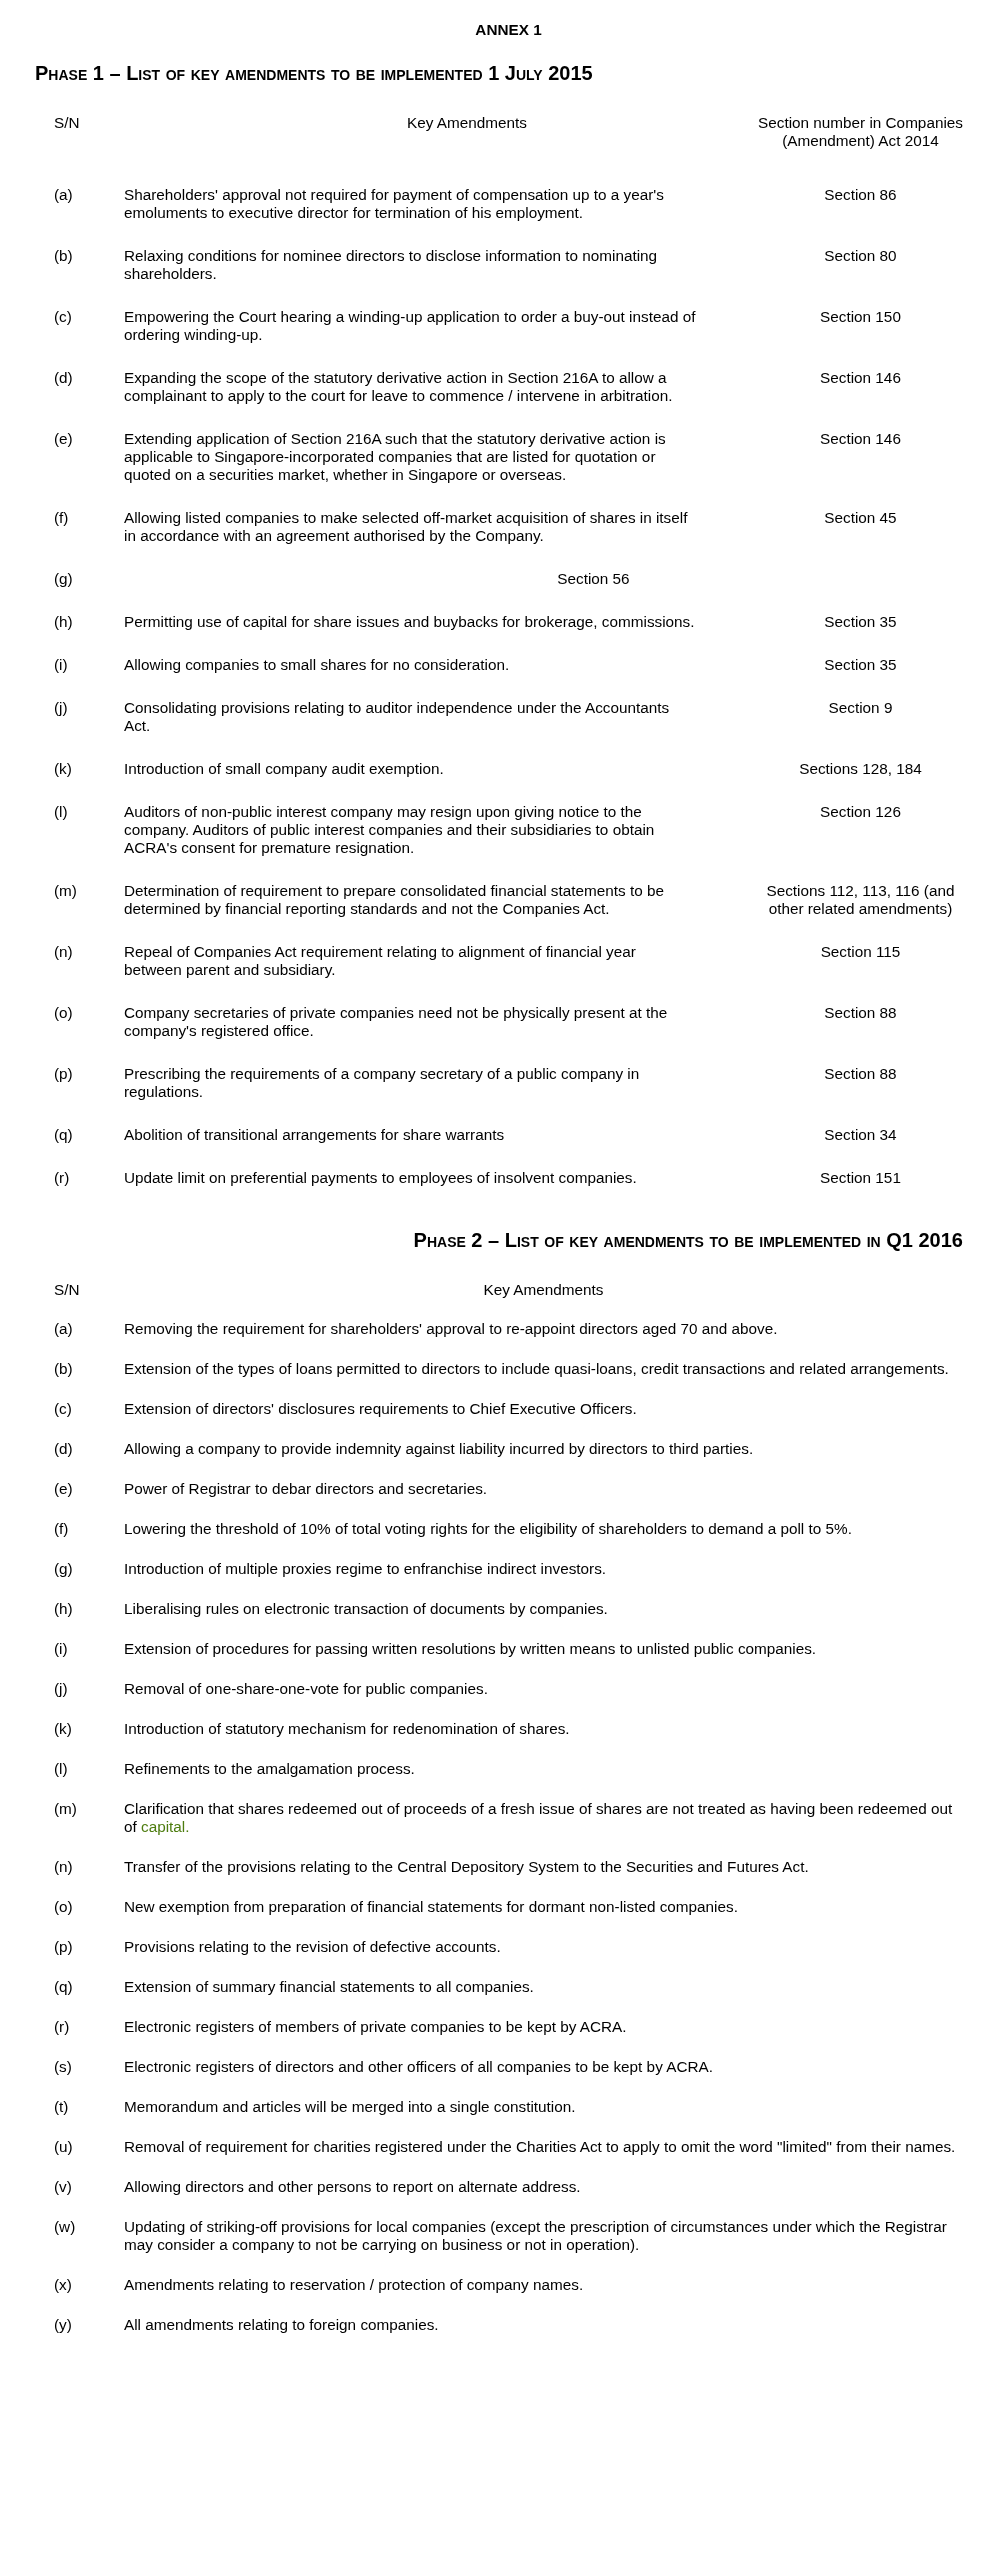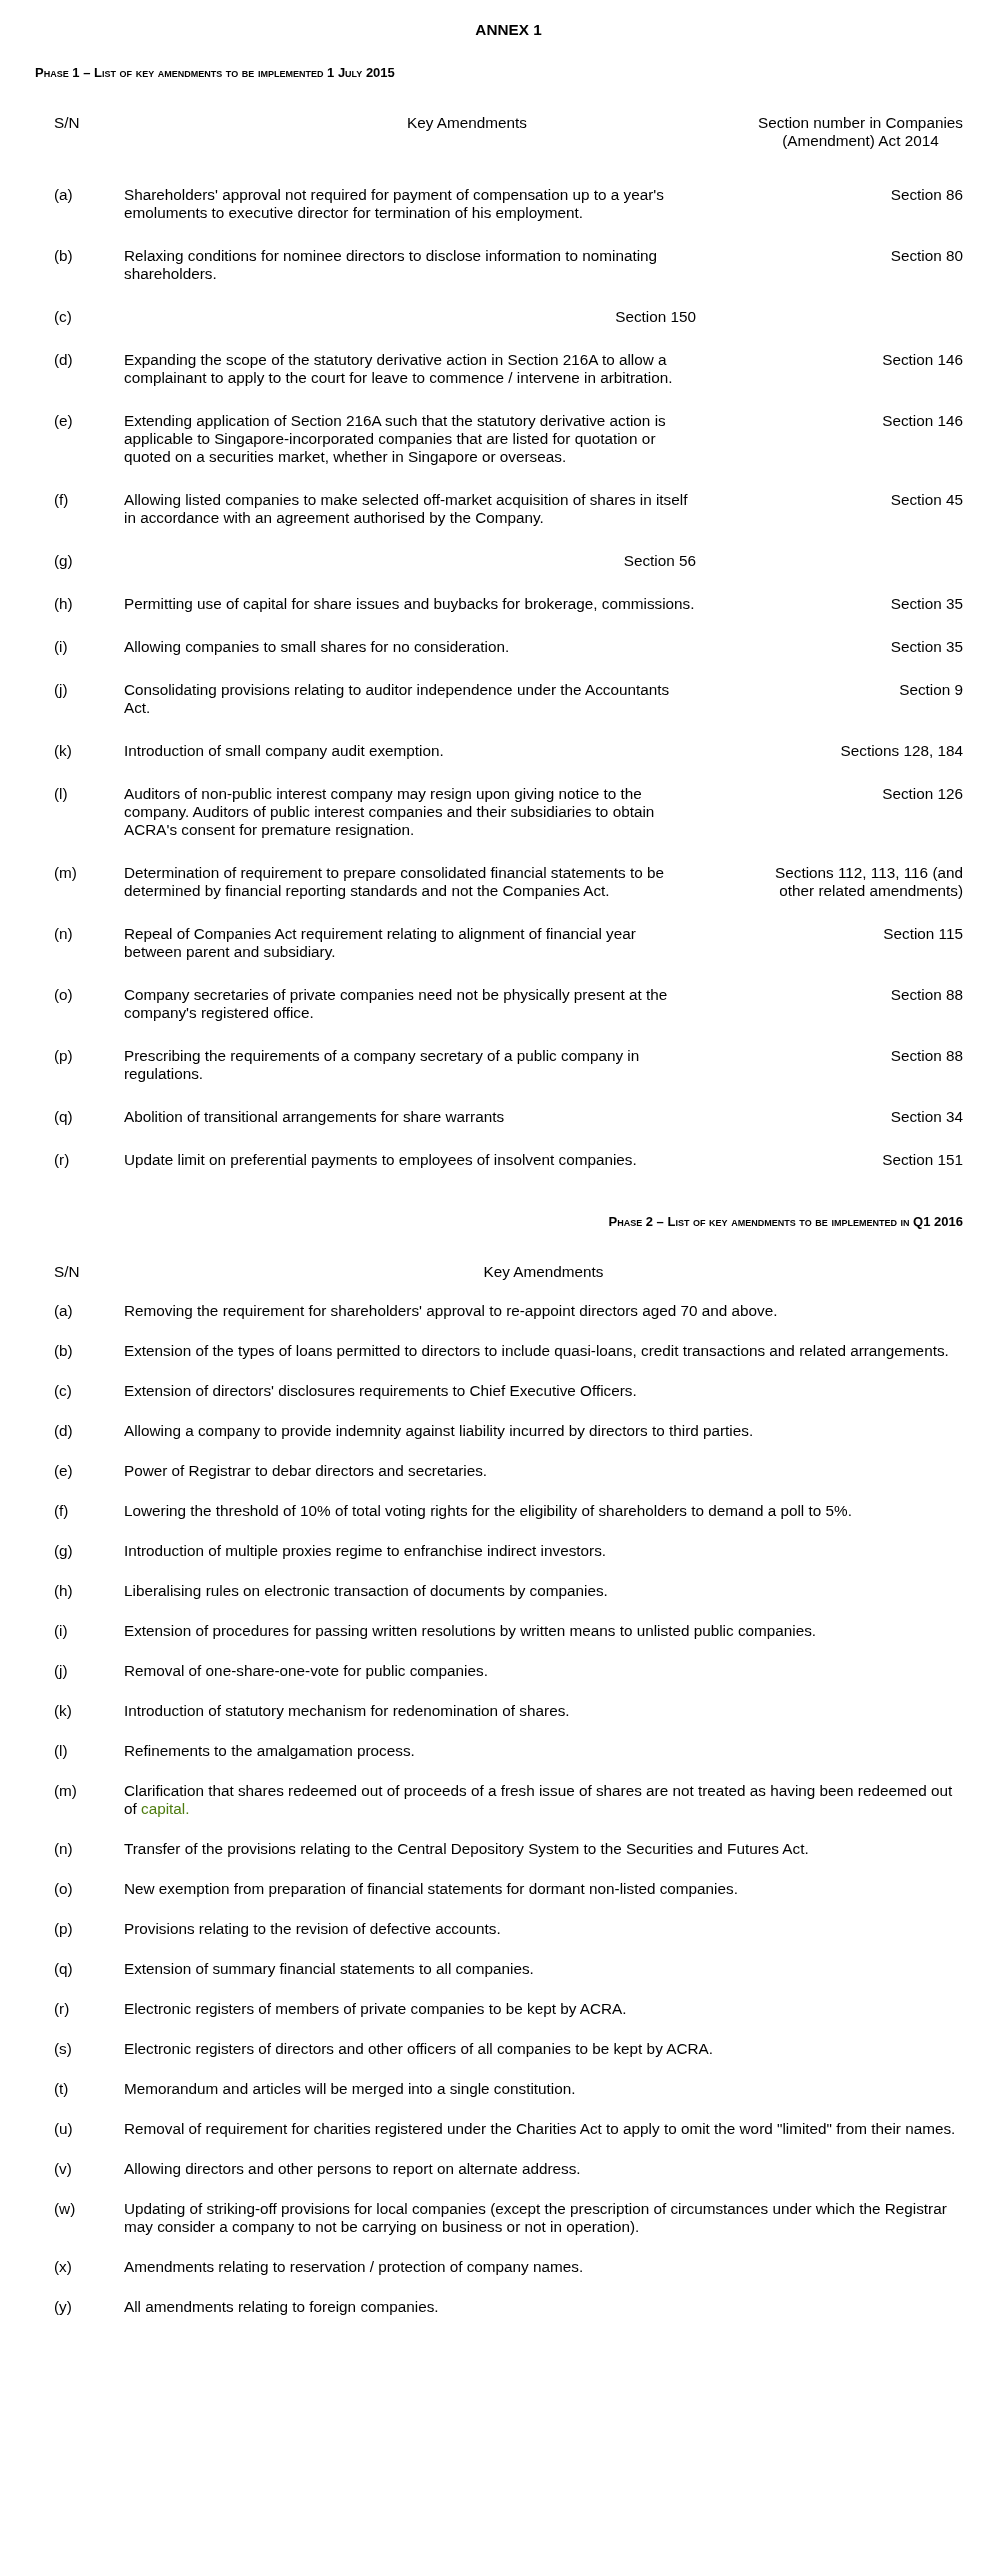--- a/index.html
+++ b/index.html
@@ -5,39 +5,39 @@
   html,body{margin:0;padding:0;background:#ffffff;}
   .page{
     width:999px;height:2576px;box-sizing:border-box;
     padding:21px 36px 4px 54px;
     font-family:"Liberation Sans",sans-serif;
     font-size:15.3px;line-height:18px;color:#000;
     overflow:hidden;background:#ffffff;
   }
   .doc-title{text-align:center;font-weight:bold;margin:0 0 0 0;}
   .phase-heading{
-    font-weight:bold;font-variant:small-caps;font-size:13px;
+    font-weight:bold;font-variant:small-caps;font-size:20px;
     margin:25px 0 0 -19px;
   }
   .phase-heading.second{margin-top:44px;text-align:right;}
   .thead{display:grid;font-weight:normal;margin-top:32px;}
   .p1-grid{grid-template-columns:70px 572px 1fr;}
   .p2-grid{grid-template-columns:70px 1fr;}
   .thead .th-amendments{text-align:center;}
   .p1-grid .th-amendments{padding-left:114px;}
   .th-section{width:205px;justify-self:end;text-align:center;}
   .rows{display:block;}
   .rows.p1{margin-top:36px;}
   .rows.p2{margin-top:21px;}
   .row{display:grid;}
   .rows.p1 .row{grid-template-columns:70px 572px 1fr;margin-bottom:25px;}
   .rows.p2 .row{grid-template-columns:70px 1fr;margin-bottom:22px;}
   .cell-sn{}
   .cell-text{}
-  .cell-section{width:205px;justify-self:end;text-align:right;}
+  .cell-section{width:205px;justify-self:end;text-align:center;}
 </style>
 </head>
 <body>
 
 <div class="page">
 
   <div class="doc-title">ANNEX 1</div>
 
   <section>
     <h2 class="phase-heading">Phase 1 – List of key amendments to be implemented 1 July 2015</h2>
@@ -54,20 +54,21 @@
   </div>
 
   <div class="row">
     <div class="cell-sn">(b)</div>
     <div class="cell-text">Relaxing conditions for nominee directors to disclose information to nominating shareholders.</div>
     <div class="cell-section">Section 80</div>
   </div>
 
   <div class="row">
     <div class="cell-sn">(c)</div>
+    <div class="cell-text">Empowering the Court hearing a winding-up application to order a buy-out instead of ordering winding-up.</div>
     <div class="cell-section">Section 150</div>
   </div>
 
   <div class="row">
     <div class="cell-sn">(d)</div>
     <div class="cell-text">Expanding the scope of the statutory derivative action in Section 216A to allow a complainant to apply to the court for leave to commence / intervene in arbitration.</div>
     <div class="cell-section">Section 146</div>
   </div>
 
   <div class="row">

